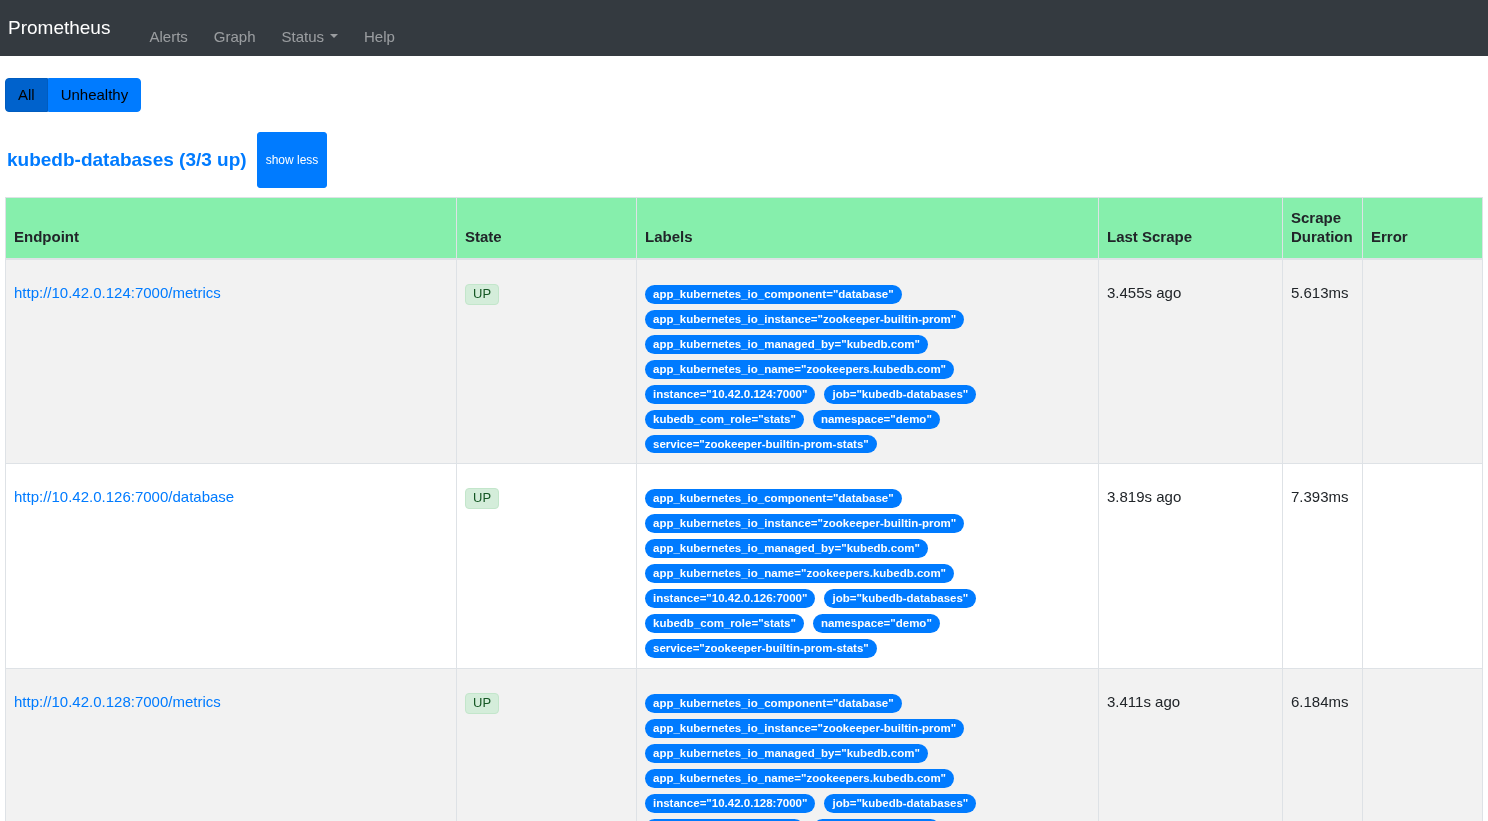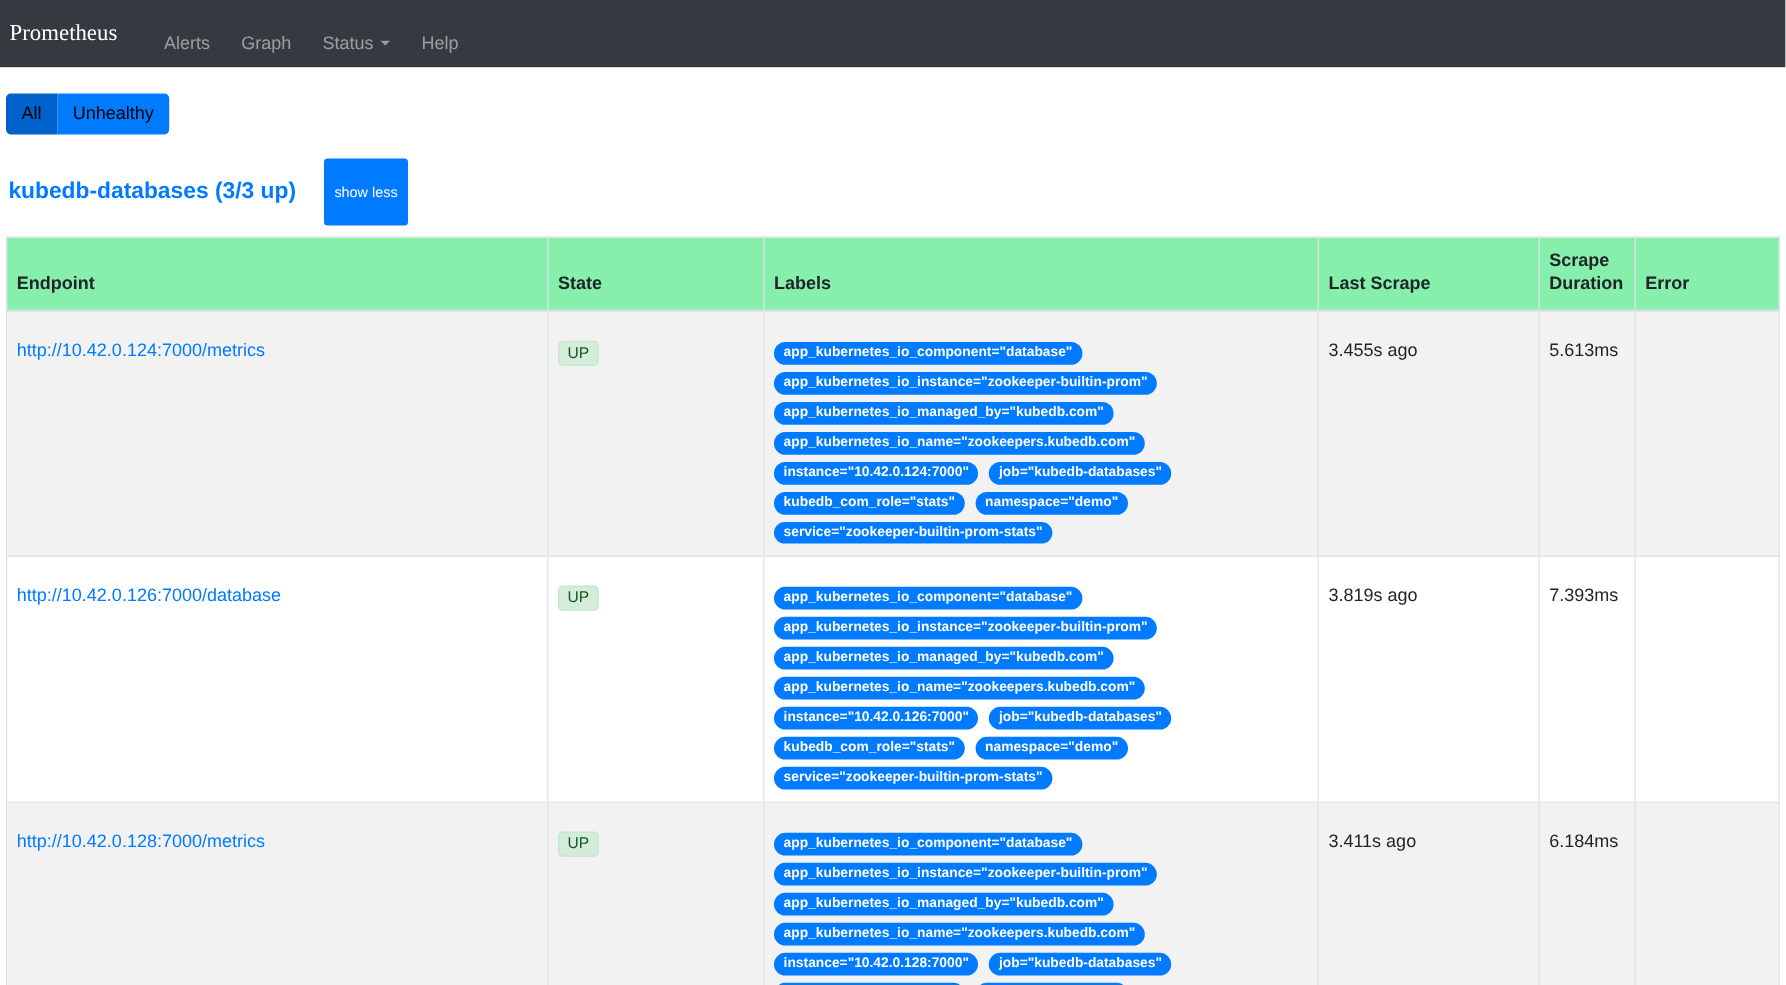--- a/index.html
+++ b/index.html
@@ -27,21 +27,20 @@
     display:flex;
     align-items:center;
     padding:0 8px;
   }
   .navbar-brand{
     color:#ffffff;
     font-size:19px;
     text-decoration:none;
     margin-right:26px;
     cursor:pointer;
-    font-family:Liberation Serif, serif;
   }
   .nav-link{
     color:rgba(255,255,255,0.5);
     font-size:15px;
     text-decoration:none;
     padding:0 13px;
     cursor:pointer;
     display:inline-flex;
     align-items:center;
     margin-top:16px;
@@ -80,21 +79,20 @@
     background:var(--active-btn-blue);
     border-color:#005cbf;
   }
   .btn-group .btn:first-child{border-radius:4px 0 0 4px;}
   .btn-group .btn:last-child{border-radius:0 4px 4px 0;}
 
   .job-header{
     margin:20px 0 9px 2px;
     display:flex;
     align-items:center;
-    gap:13px;
   }
   .job-title{
     color:var(--accent-blue);
     font-size:19px;
     font-weight:bold;
   }
   .btn-toggle{
     background:var(--accent-blue);
     border:1px solid var(--accent-blue);
     color:#fff;

